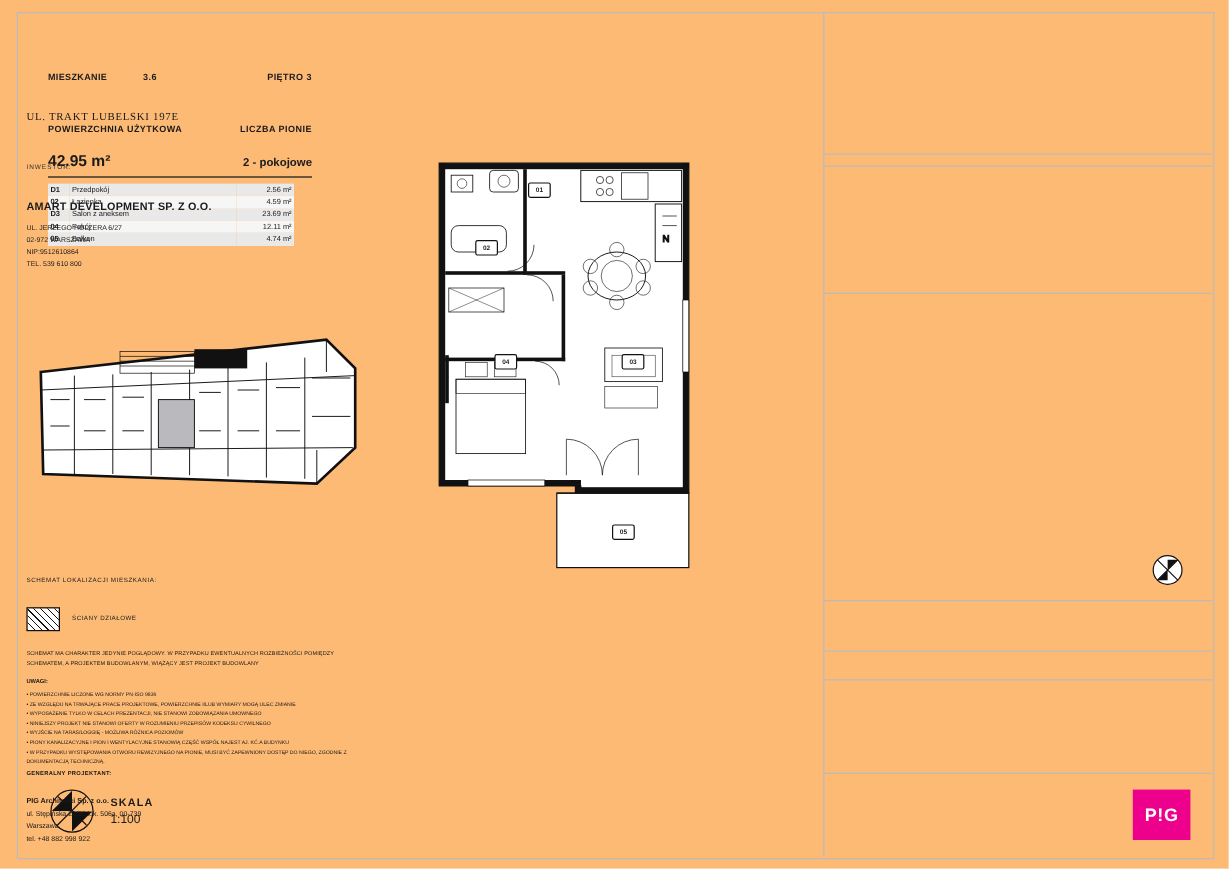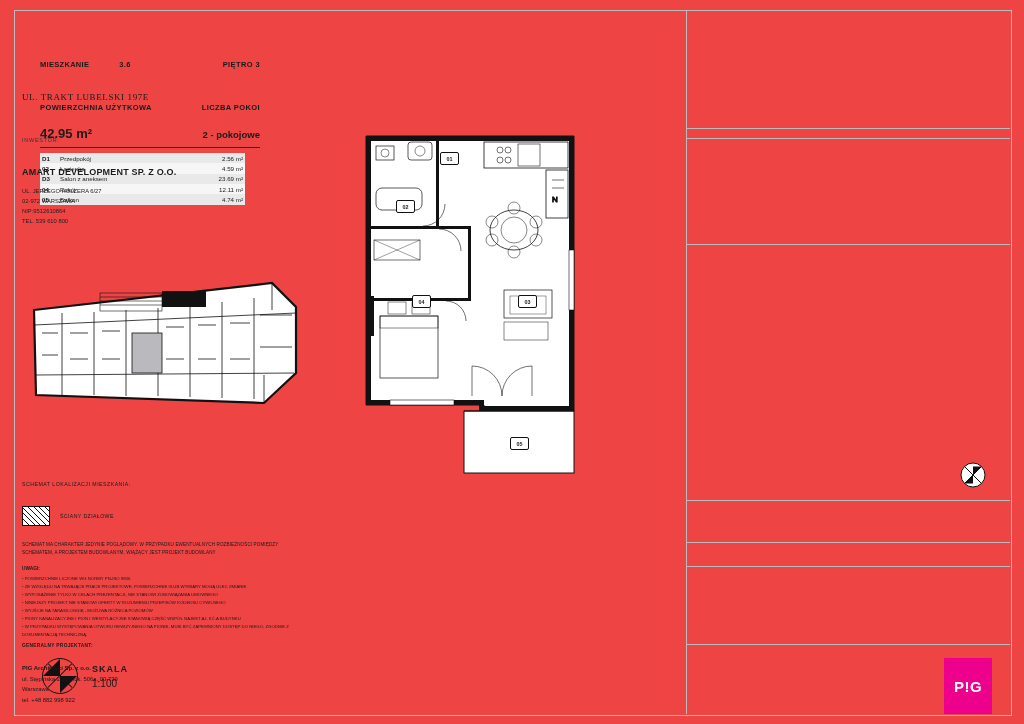--- a/index.html
+++ b/index.html
@@ -1,17 +1,17 @@
 <!DOCTYPE html>
 <html><head>
 <meta charset="utf-8">
 <style>
   html,body{margin:0;padding:0;background:#ffffff;}
   body{font-family:"Liberation Sans", sans-serif;color:#1a1a1a;}
-  #sheet{position:relative;width:1024px;height:724px;background:#ef4444;overflow:hidden;}
+  #sheet{position:relative;width:1024px;height:724px;background:#fdba74;overflow:hidden;}
   .frame{position:absolute;left:14px;top:10px;width:996px;height:704px;border:1px solid #bbb;}
   .vdiv{position:absolute;left:686px;top:10px;width:1px;height:704px;background:#bbb;}
 
   
   .lh{position:absolute;left:40px;top:60px;width:220px;}
   .lh-row{display:flex;justify-content:space-between;align-items:baseline;font-size:7.5px;font-weight:bold;letter-spacing:.4px;}
   .lh-row .l{letter-spacing:.3px;}
   .lh-row2{margin-top:34px;gap:12px;}
   .lh-main{display:flex;justify-content:space-between;align-items:baseline;margin-top:14px;}
   .lh-area{font-size:13px;font-weight:bold;}
@@ -60,39 +60,39 @@
   .hatchbox{width:26px;height:18px;border:.8px solid #111;
     background:repeating-linear-gradient(45deg,#111 0 .7px,#fff .7px 4px);}
   .legend-txt{font-size:5.2px;letter-spacing:.4px;}
 
   .disclaimer{position:absolute;left:22px;top:541px;width:284px;font-size:4.6px;line-height:1.75;letter-spacing:.1px;}
   .uwagi-t{position:absolute;left:22px;top:566px;font-size:4.8px;font-weight:bold;}
   .uwagi{position:absolute;left:22px;top:575px;width:290px;font-size:4.3px;line-height:1.85;}
   .gp-t{position:absolute;left:22px;top:643px;font-size:4.8px;font-weight:bold;letter-spacing:.3px;}
   .gp{position:absolute;left:22px;top:663px;font-size:5.8px;line-height:1.8;}
   .gp b{font-size:6px;}
-  .pig{position:absolute;left:944px;top:658px;width:48px;height:56px;background:#ec008c;color:#fff;
+  .pig{position:absolute;left:944px;top:658px;width:48px;height:42px;background:#ec008c;color:#fff;
        display:flex;align-items:center;justify-content:center;font-size:15px;font-weight:bold;letter-spacing:.5px;}
 </style>
 </head>
 <body>
 
 <div id="sheet">
   <div class="frame"></div>
   <div class="vdiv"></div>
 
   <div class="lh">
     <div class="lh-row">
       <span class="l">MIESZKANIE</span>
       <span style="margin-left:-62px;">3.6</span>
       <span>PIĘTRO 3</span>
     </div>
     <div class="lh-row lh-row2">
       <span>POWIERZCHNIA UŻYTKOWA</span>
-      <span>LICZBA POKOI</span>
+      <span>LICZBA PIONIE</span>
     </div>
     <div class="lh-main">
       <span class="lh-area">42.95 m²</span>
       <span class="lh-rooms">2 - pokojowe</span>
     </div>
     <div class="lh-sep"></div>
 
     <table class="rooms">
       <tbody>
         <tr>

